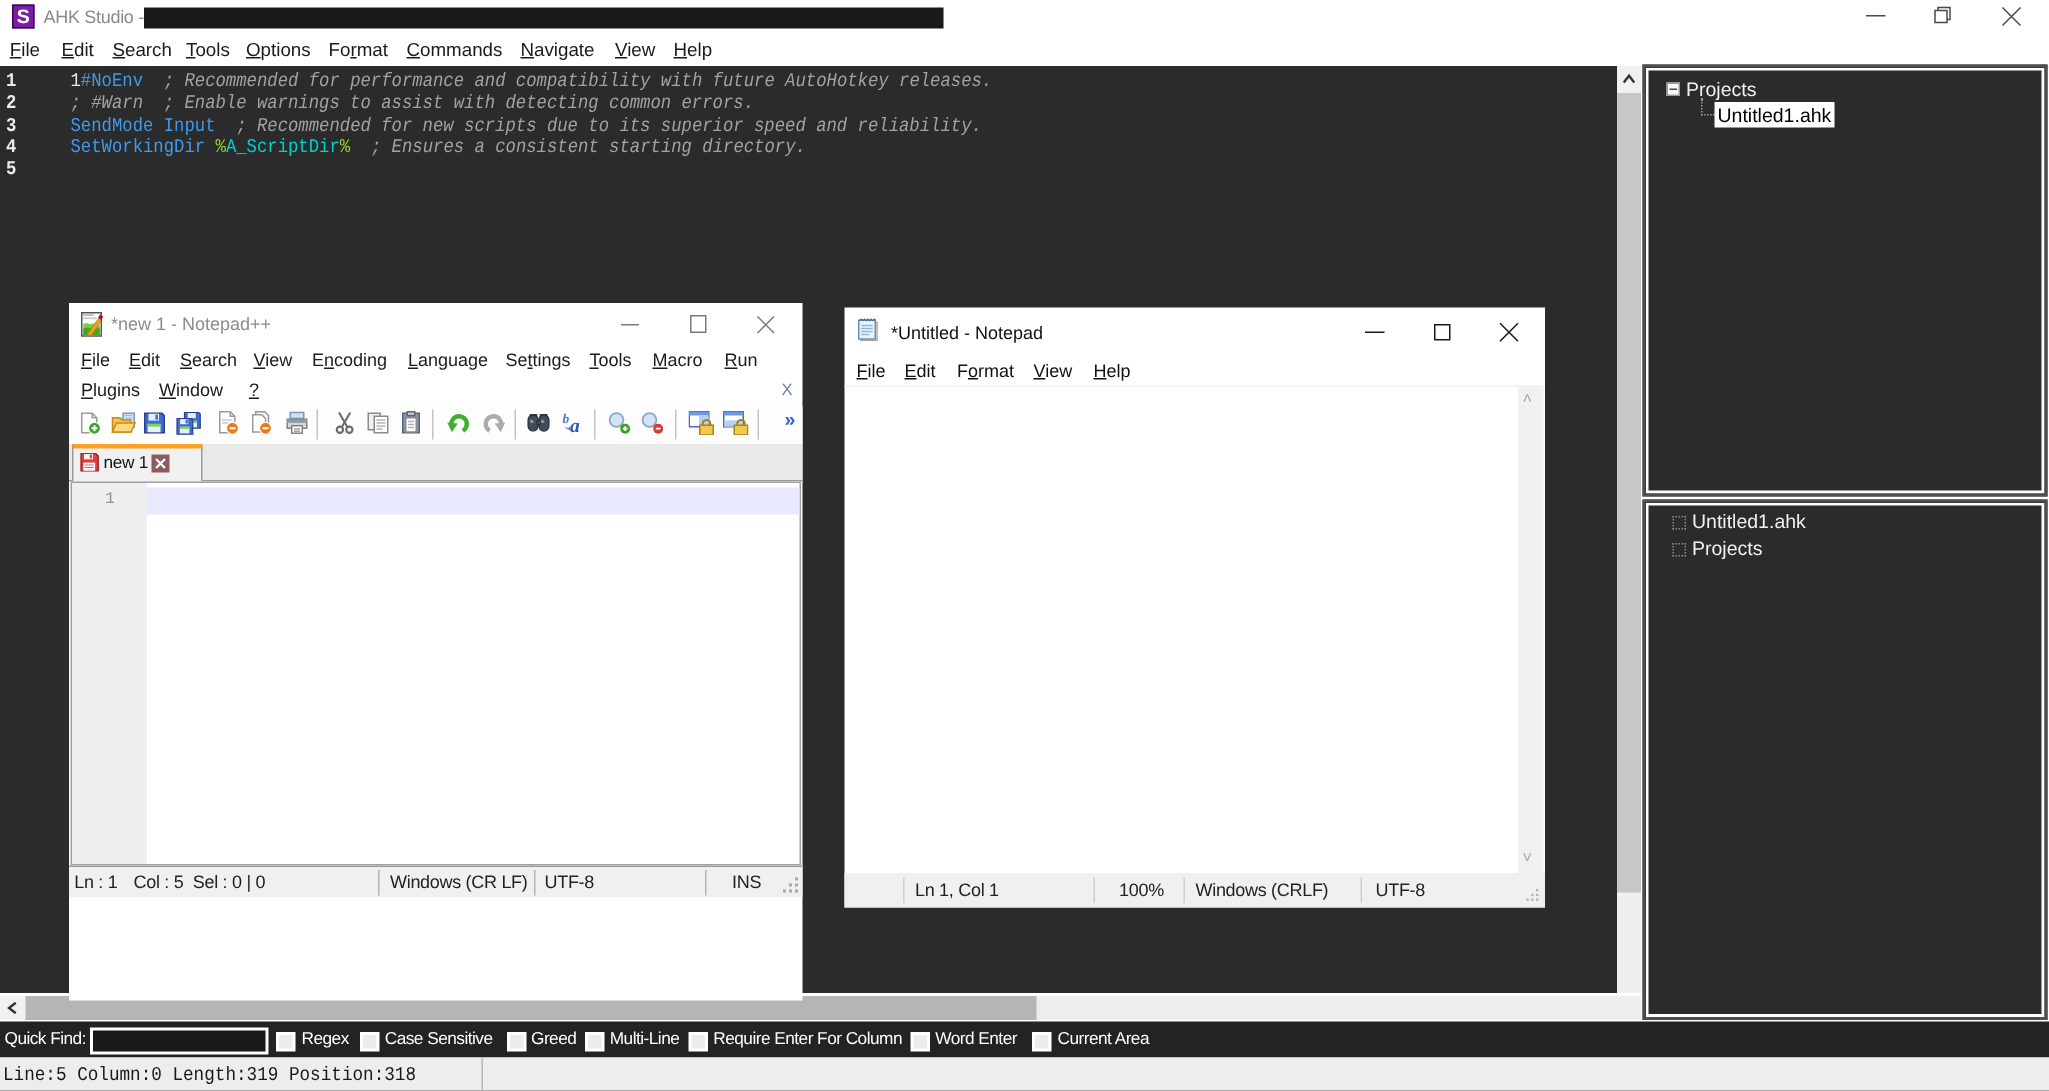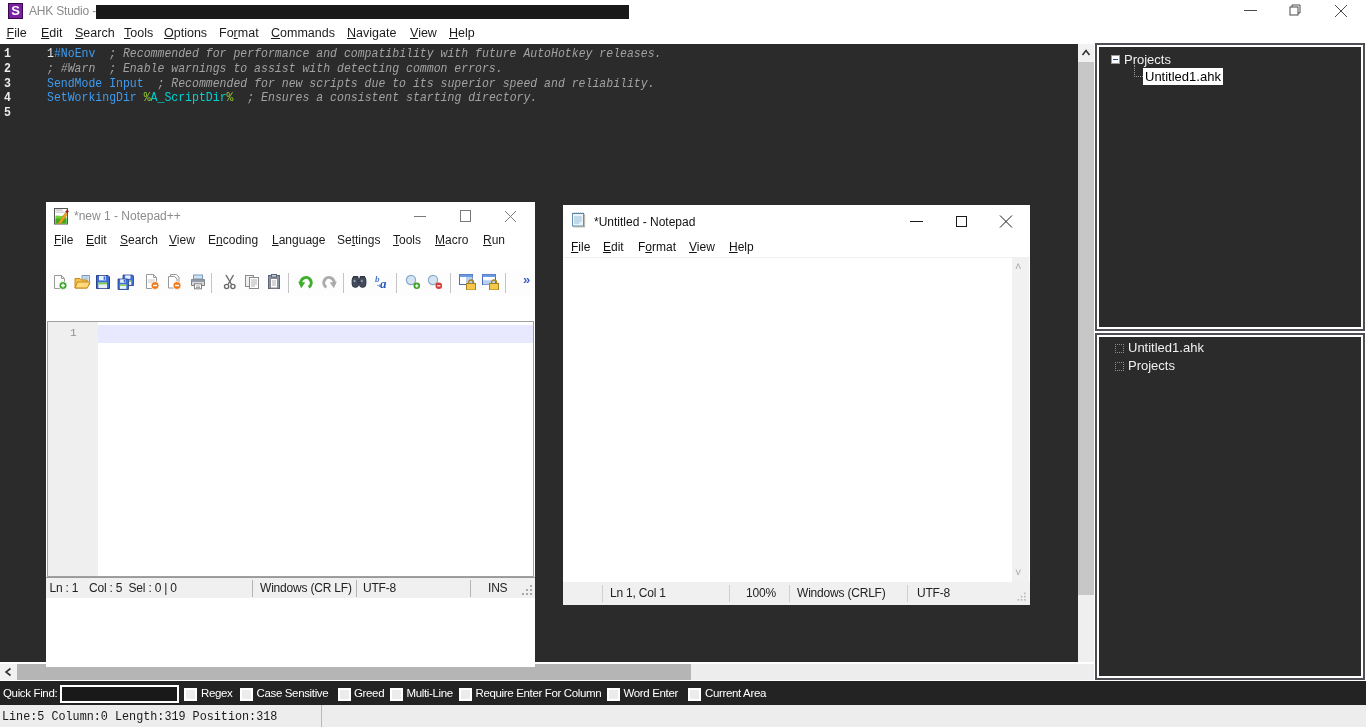--- a/index.html
+++ b/index.html
@@ -151,20 +151,26 @@
     <span style="left:40px;top:3px"><u>E</u>dit</span>
     <span style="left:74px;top:3px"><u>S</u>earch</span>
     <span style="left:123px;top:3px"><u>V</u>iew</span>
     <span style="left:162px;top:3px">E<u>n</u>coding</span>
     <span style="left:226px;top:3px"><u>L</u>anguage</span>
     <span style="left:291px;top:3px">Se<u>t</u>tings</span>
     <span style="left:347px;top:3px"><u>T</u>ools</span>
     <span style="left:389px;top:3px"><u>M</u>acro</span>
     <span style="left:437px;top:3px"><u>R</u>un</span>
   </div>
+  <div class="menu" style="position:absolute;left:0;top:49px;width:489px;height:20px;font-size:12px;color:#1b1b1b">
+    <span style="left:8px;top:2px"><u>P</u>lugins</span>
+    <span style="left:60px;top:2px"><u>W</u>indow</span>
+    <span style="left:120px;top:2px"><u>?</u></span>
+    <span style="left:475px;top:3px;color:#707e9c;font-size:11px">X</span>
+  </div>
 
   <div id="npptools" style="position:absolute;left:0;top:69px;width:489px;height:25px;background:#fdfdfd">
     <svg style="position:absolute;left:6px;top:3px" width="16" height="16" viewBox="0 0 16 16">
         <path d="M2.5 1.5 h7 l3 3 v10 h-10 z" fill="#fff" stroke="#9a9a9a"></path>
         <path d="M9.5 1.5 v3 h3" fill="none" stroke="#9a9a9a"></path>
         <circle cx="11" cy="11.5" r="4" fill="#3aa428" stroke="#fff" stroke-width="0.8"></circle>
         <path d="M11 9.5 v4 M9 11.5 h4" stroke="#fff" stroke-width="1.3"></path>
       </svg>
     <svg style="position:absolute;left:28px;top:3px" width="17" height="16" viewBox="0 0 17 16">
         <path d="M8 1.5 h7.5 v9 h-7.5 z" fill="#cfe2f4" stroke="#7a9ab8"></path>
@@ -300,20 +306,38 @@
         <rect x="1" y="6.2" width="12" height="4.3" fill="#b8d0f0"></rect>
         <g transform="translate(7 6)">
           <rect x="0.5" y="3.5" width="9" height="6.5" fill="#f4c84c" stroke="#a8821a"></rect>
           <path d="M2.5 3.5 v-1 a2.5 2.5 0 0 1 5 0 v1" fill="none" stroke="#a8821a" stroke-width="1.4"></path>
         </g>
       </svg>
     <div style="position:absolute;left:459px;top:2px;width:1px;height:20px;background:#c4c4c4"></div>
     <span style="position:absolute;left:477px;top:1px;color:#3a5fcd;font-size:13px;font-weight:bold">»</span>
   </div>
 
+  <div id="npptabs">
+    <div id="npptab">
+      <svg style="position:absolute;left:4px;top:3px" width="13" height="13" viewBox="0 0 13 13">
+        <path d="M1 0 H10.5 L12.5 2 V12 H1 Z" fill="#e23c3c" stroke="#8c1c1c" stroke-width="0.8"></path>
+        <rect x="3" y="0.8" width="6" height="3.4" fill="#fff"></rect>
+          <rect x="6.8" y="1.2" width="1.6" height="2.4" fill="#e23c3c"></rect>
+        <rect x="2.6" y="6.4" width="7.8" height="5.4" fill="#fff"></rect>
+        <line x1="3.4" y1="8" x2="9.6" y2="8" stroke="#e06060" stroke-width="0.7"></line>
+        <line x1="3.4" y1="9.6" x2="9.6" y2="9.6" stroke="#e06060" stroke-width="0.7"></line>
+      </svg>
+      <span style="position:absolute;left:20px;top:4px;font-size:11.5px;letter-spacing:-0.2px;color:#111">new 1</span>
+      <div style="position:absolute;left:52px;top:4px;width:12px;height:12px;background:#8d5a60">
+        <svg width="12" height="12" viewBox="0 0 12 12">
+            <path d="M3 3 l6 6 M9 3 l-6 6" stroke="#fff" stroke-width="1.6"></path>
+          </svg>
+      </div>
+    </div>
+  </div>
 
   <div id="nppedit">
     <div id="nppgut"></div>
     <div style="position:absolute;left:50px;top:3px;width:435px;height:17.5px;background:#e8e8ff"></div>
     <span style="position:absolute;left:22px;top:5px;font-family:'Liberation Mono',monospace;font-size:11px;color:#909090">1</span>
   </div>
 
   <div id="nppstatus">
     <span style="left:3.5px">Ln : 1</span>
     <span style="left:43px">Col : 5</span>

